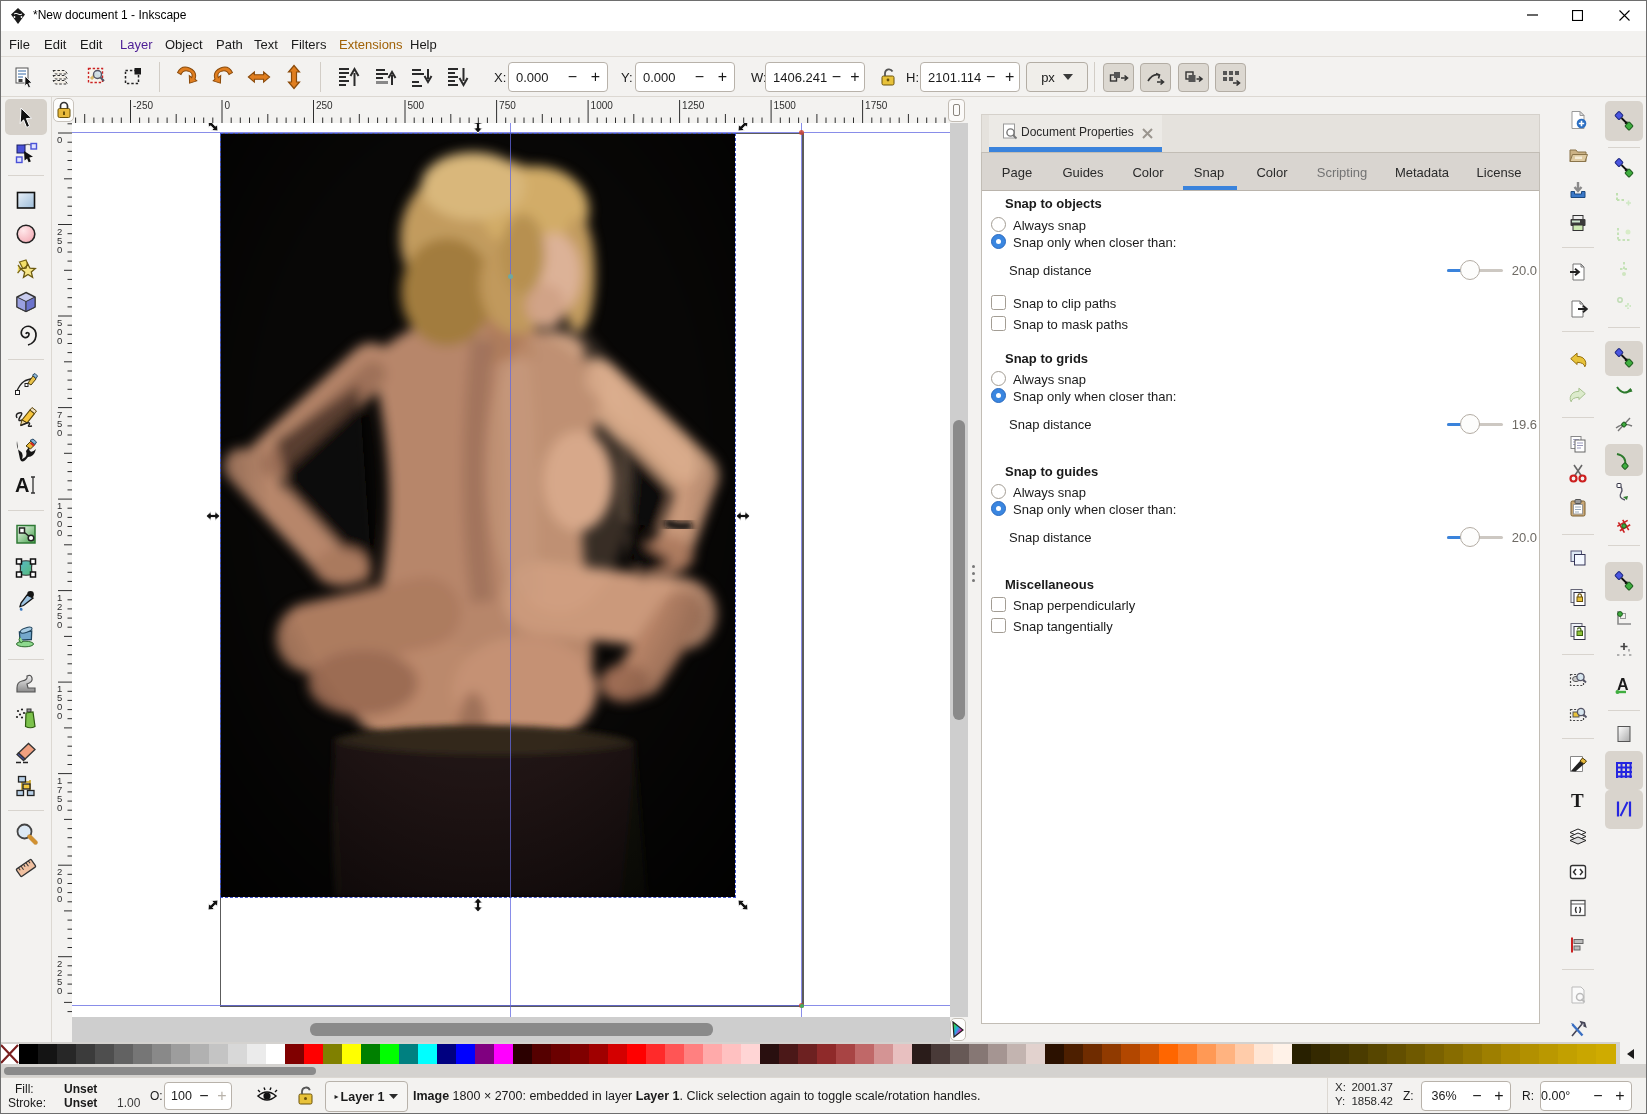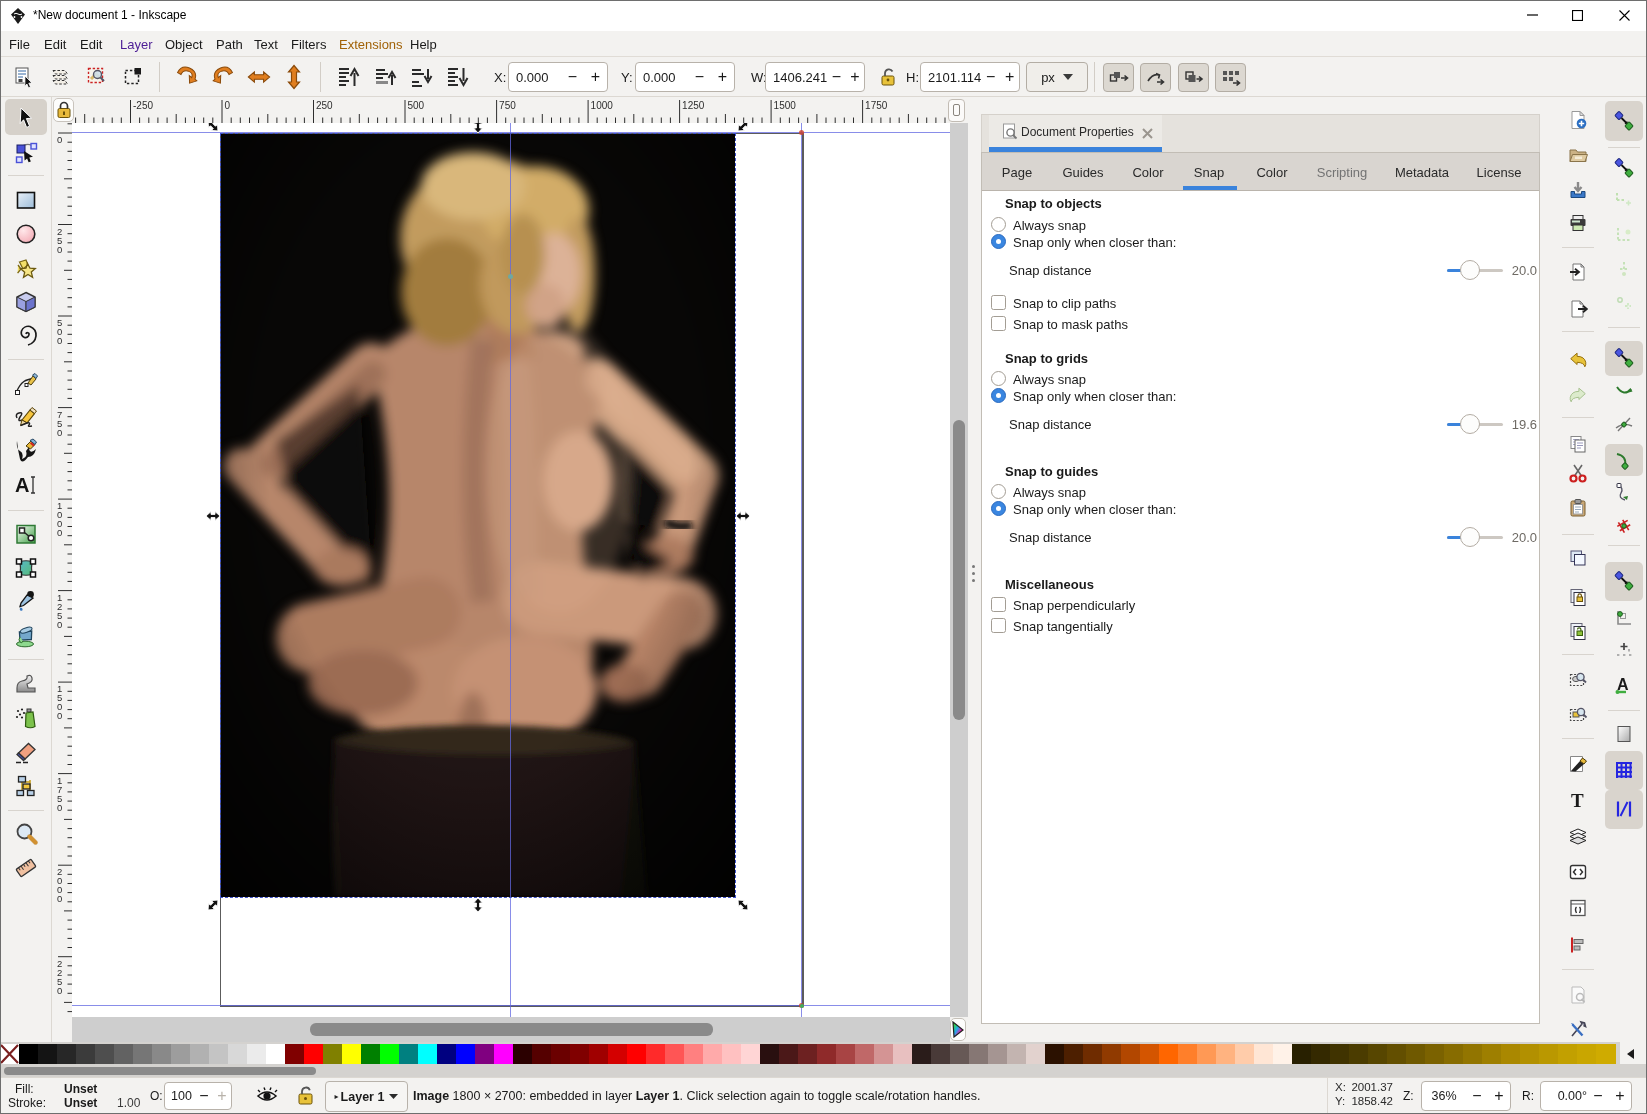--- a/index.html
+++ b/index.html
@@ -1310,15 +1310,15 @@
 <div class="abs" style="left:1345px;top:1081px;width:48px;font-size:11.5px;color:#2a2a2a;text-align:right">2001.37</div>
 <div class="abs" style="left:1345px;top:1095px;width:48px;font-size:11.5px;color:#2a2a2a;text-align:right">1858.42</div>
 <div class="abs" style="left:1403px;top:1089px;font-size:12px;color:#1a1a1a">Z:</div>
 <div class="spin" style="left:1421px;top:1081px;width:90px;height:30px;font-size:12.5px">
     <span class="v" style="text-align:center;padding-left:0">36%</span>
     <span class="b" style="width:22px">−</span>
     <span class="b" style="width:22px">+</span>
   </div>
 <div class="abs" style="left:1522px;top:1089px;font-size:12px;color:#1a1a1a">R:</div>
 <div class="spin" style="left:1540px;top:1081px;width:92px;height:30px;font-size:12.5px">
-    <span class="v" style="text-align:right;padding-left:0">0.00°</span>
+    <span class="v" style="text-align:left;padding-left:0">0.00°</span>
     <span class="b" style="width:22px">−</span>
     <span class="b" style="width:22px">+</span>
   </div>
 </body></html>

